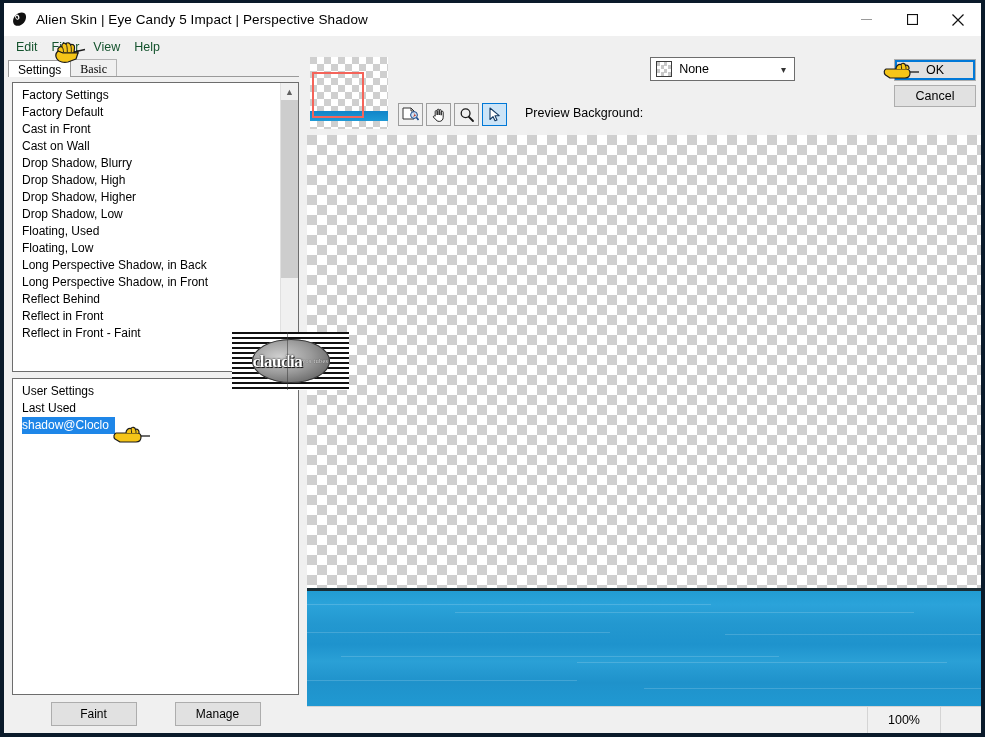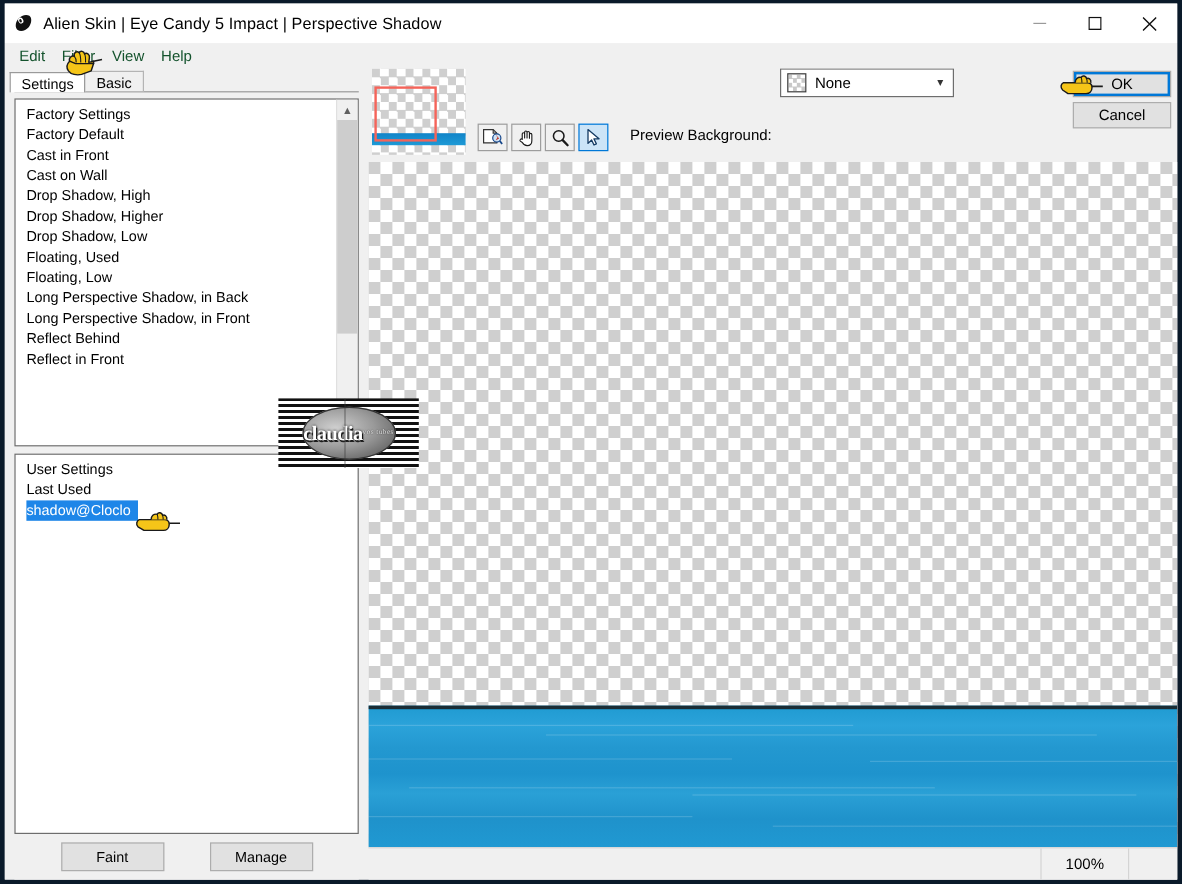--- a/index.html
+++ b/index.html
@@ -118,20 +118,21 @@
     z-index: 2;
     margin-bottom: -1px;
     padding-bottom: 3px;
   }
   .tab.inactive {
     background: #f0f0f0;
     border: 1px solid #b4b4b4;
     border-bottom: none;
     margin-left: -1px;
     z-index: 1;
+    font-family: Liberation Serif, serif;
   }
   #tabpanel {
     flex: 1 1 auto;
     margin: 0 8px 0 8px;
     background: #f0f0f0;
     border-top: 1px solid #9a9a9a;
     display: flex;
     flex-direction: column;
     min-height: 0;
     padding-top: 0;
@@ -515,29 +516,31 @@
       </div>
 
       <div id="tabpanel">
 
         <div class="listbox" id="factory-list">
           <div class="list-inner">
             <div class="list-row">Factory Settings</div>
             <div class="list-row">Factory Default</div>
             <div class="list-row">Cast in Front</div>
             <div class="list-row">Cast on Wall</div>
+            <div class="list-row">Drop Shadow, Blurry</div>
             <div class="list-row">Drop Shadow, High</div>
             <div class="list-row">Drop Shadow, Higher</div>
             <div class="list-row">Drop Shadow, Low</div>
             <div class="list-row">Floating, Used</div>
             <div class="list-row">Floating, Low</div>
             <div class="list-row">Long Perspective Shadow, in Back</div>
             <div class="list-row">Long Perspective Shadow, in Front</div>
             <div class="list-row">Reflect Behind</div>
             <div class="list-row">Reflect in Front</div>
+            <div class="list-row">Reflect in Front - Faint</div>
           </div>
           <div class="vscroll">
             <div class="vs-arrow">▲</div>
             <div class="vs-thumb"></div>
           </div>
         </div>
 
         <div class="listbox" id="user-list">
           <div class="list-inner">
             <div class="list-row">User Settings</div>

